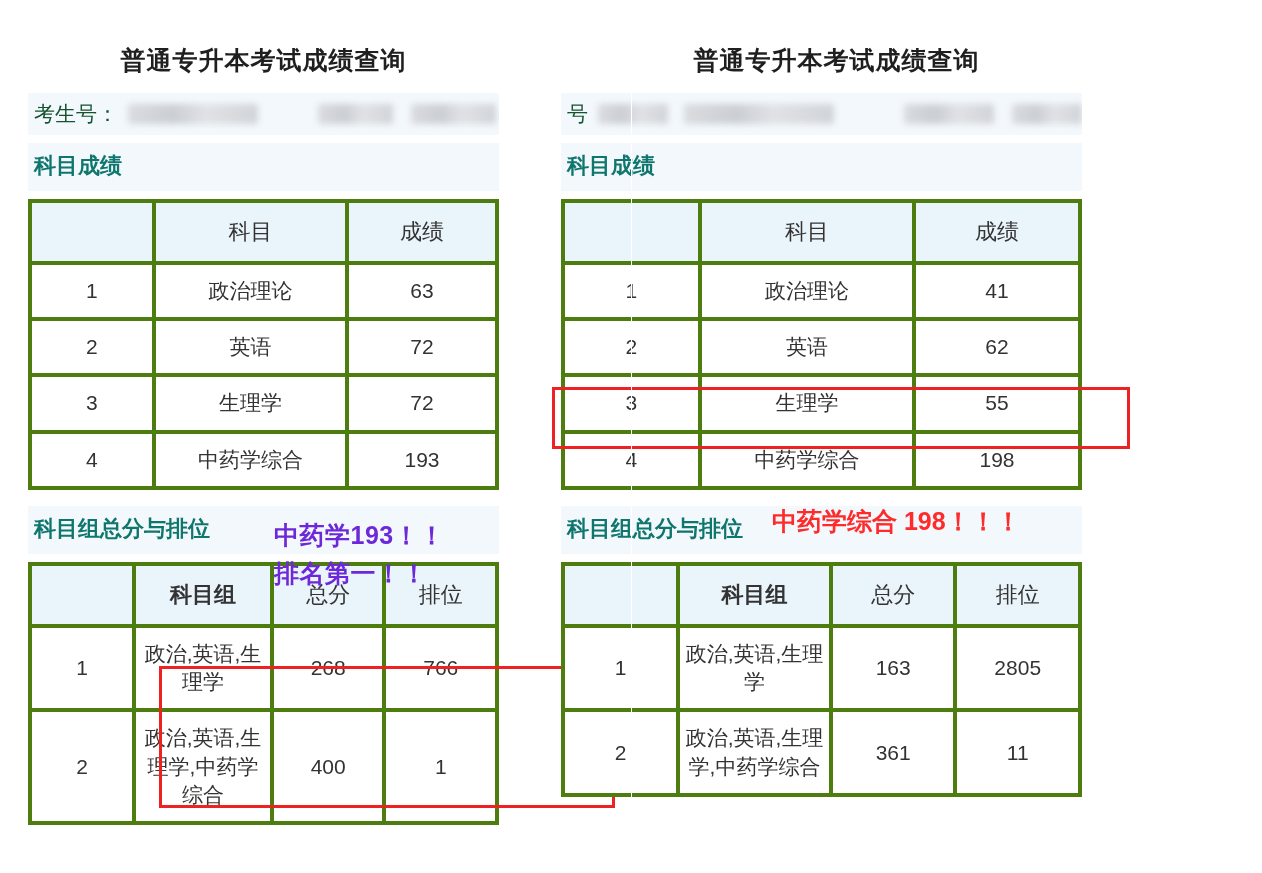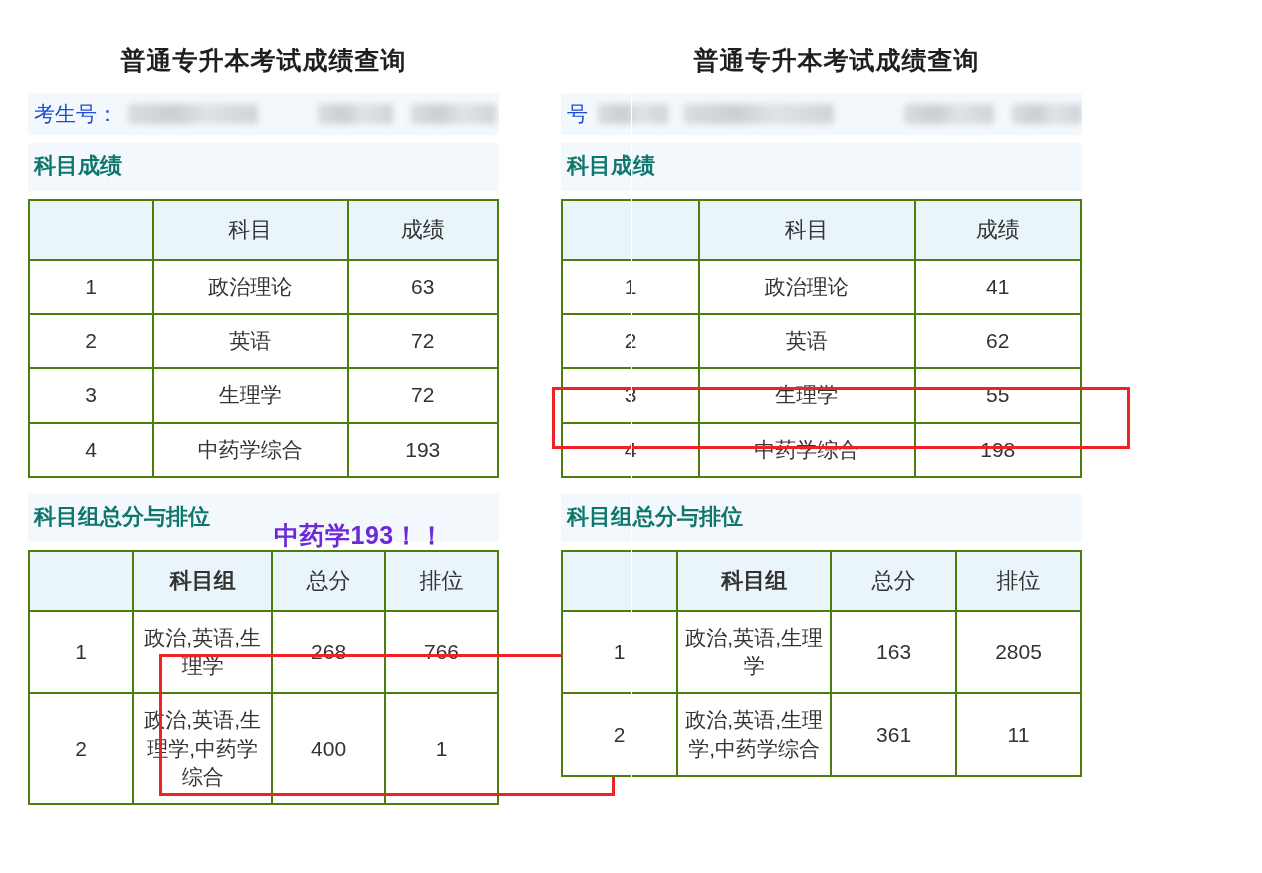--- a/index.html
+++ b/index.html
@@ -47,21 +47,21 @@
   }
   .idbar {
     position: relative;
     height: 42px;
     background: #f3f8fc;
     border-radius: 2px;
     display: flex;
     align-items: center;
     padding-left: 6px;
     font-size: 21px;
-    color: #1d4ed8;
+    color: #14532d;
     overflow: hidden;
     margin-bottom: 8px;
   }
   .idbar .label {
     white-space: nowrap;
   }
   .blur {
     display: inline-block;
     height: 20px;
     border-radius: 2px;
@@ -78,21 +78,21 @@
     padding: 8px 6px 10px 6px;
     box-sizing: border-box;
     margin-bottom: 8px;
   }
   table {
     border-collapse: collapse;
     width: 100%;
     table-layout: fixed;
   }
   table td, table th {
-    border: 2px solid #4d7c0f;
+    border: 4px solid #4d7c0f;
     text-align: center;
     font-size: 21px;
     font-weight: normal;
     color: #333333;
     padding: 12px 4px;
     background: #ffffff;
     line-height: 1.35;
   }
   table thead td {
     background: #eaf4fb;
@@ -221,20 +221,21 @@
             <td>政治,英语,生理学,中药学综合</td>
             <td>400</td>
             <td>1</td>
           </tr>
         </tbody>
       </table>
       <div class="redbox" style="left:131px; top:104px; width:456px; height:142px;"></div>
     </div>
 
     <div class="annot" style="left:274px; top:519px;">中药学193！！</div>
+    <div class="annot" style="left:274px; top:557px;">排名第一！！</div>
   </div>
 
   <div class="panel panel-right">
     <div class="title">普通专升本考试成绩查询</div>
 
     <div class="idbar">
       <span class="label">号</span>
       <span class="blur" style="width:70px;"></span>
       <span class="blur" style="width:150px;margin-left:16px;"></span>
       <span class="blur" style="width:90px;margin-left:70px;"></span>
@@ -302,16 +303,17 @@
           <tr>
             <td>2</td>
             <td>政治,英语,生理学,中药学综合</td>
             <td>361</td>
             <td>11</td>
           </tr>
         </tbody>
       </table>
     </div>
 
+    <div class="annot2" style="left:239px; top:505px;">中药学综合 198！！！</div>
   </div>
 
   <div class="divider"></div>
 </div>
 
 </body></html>

